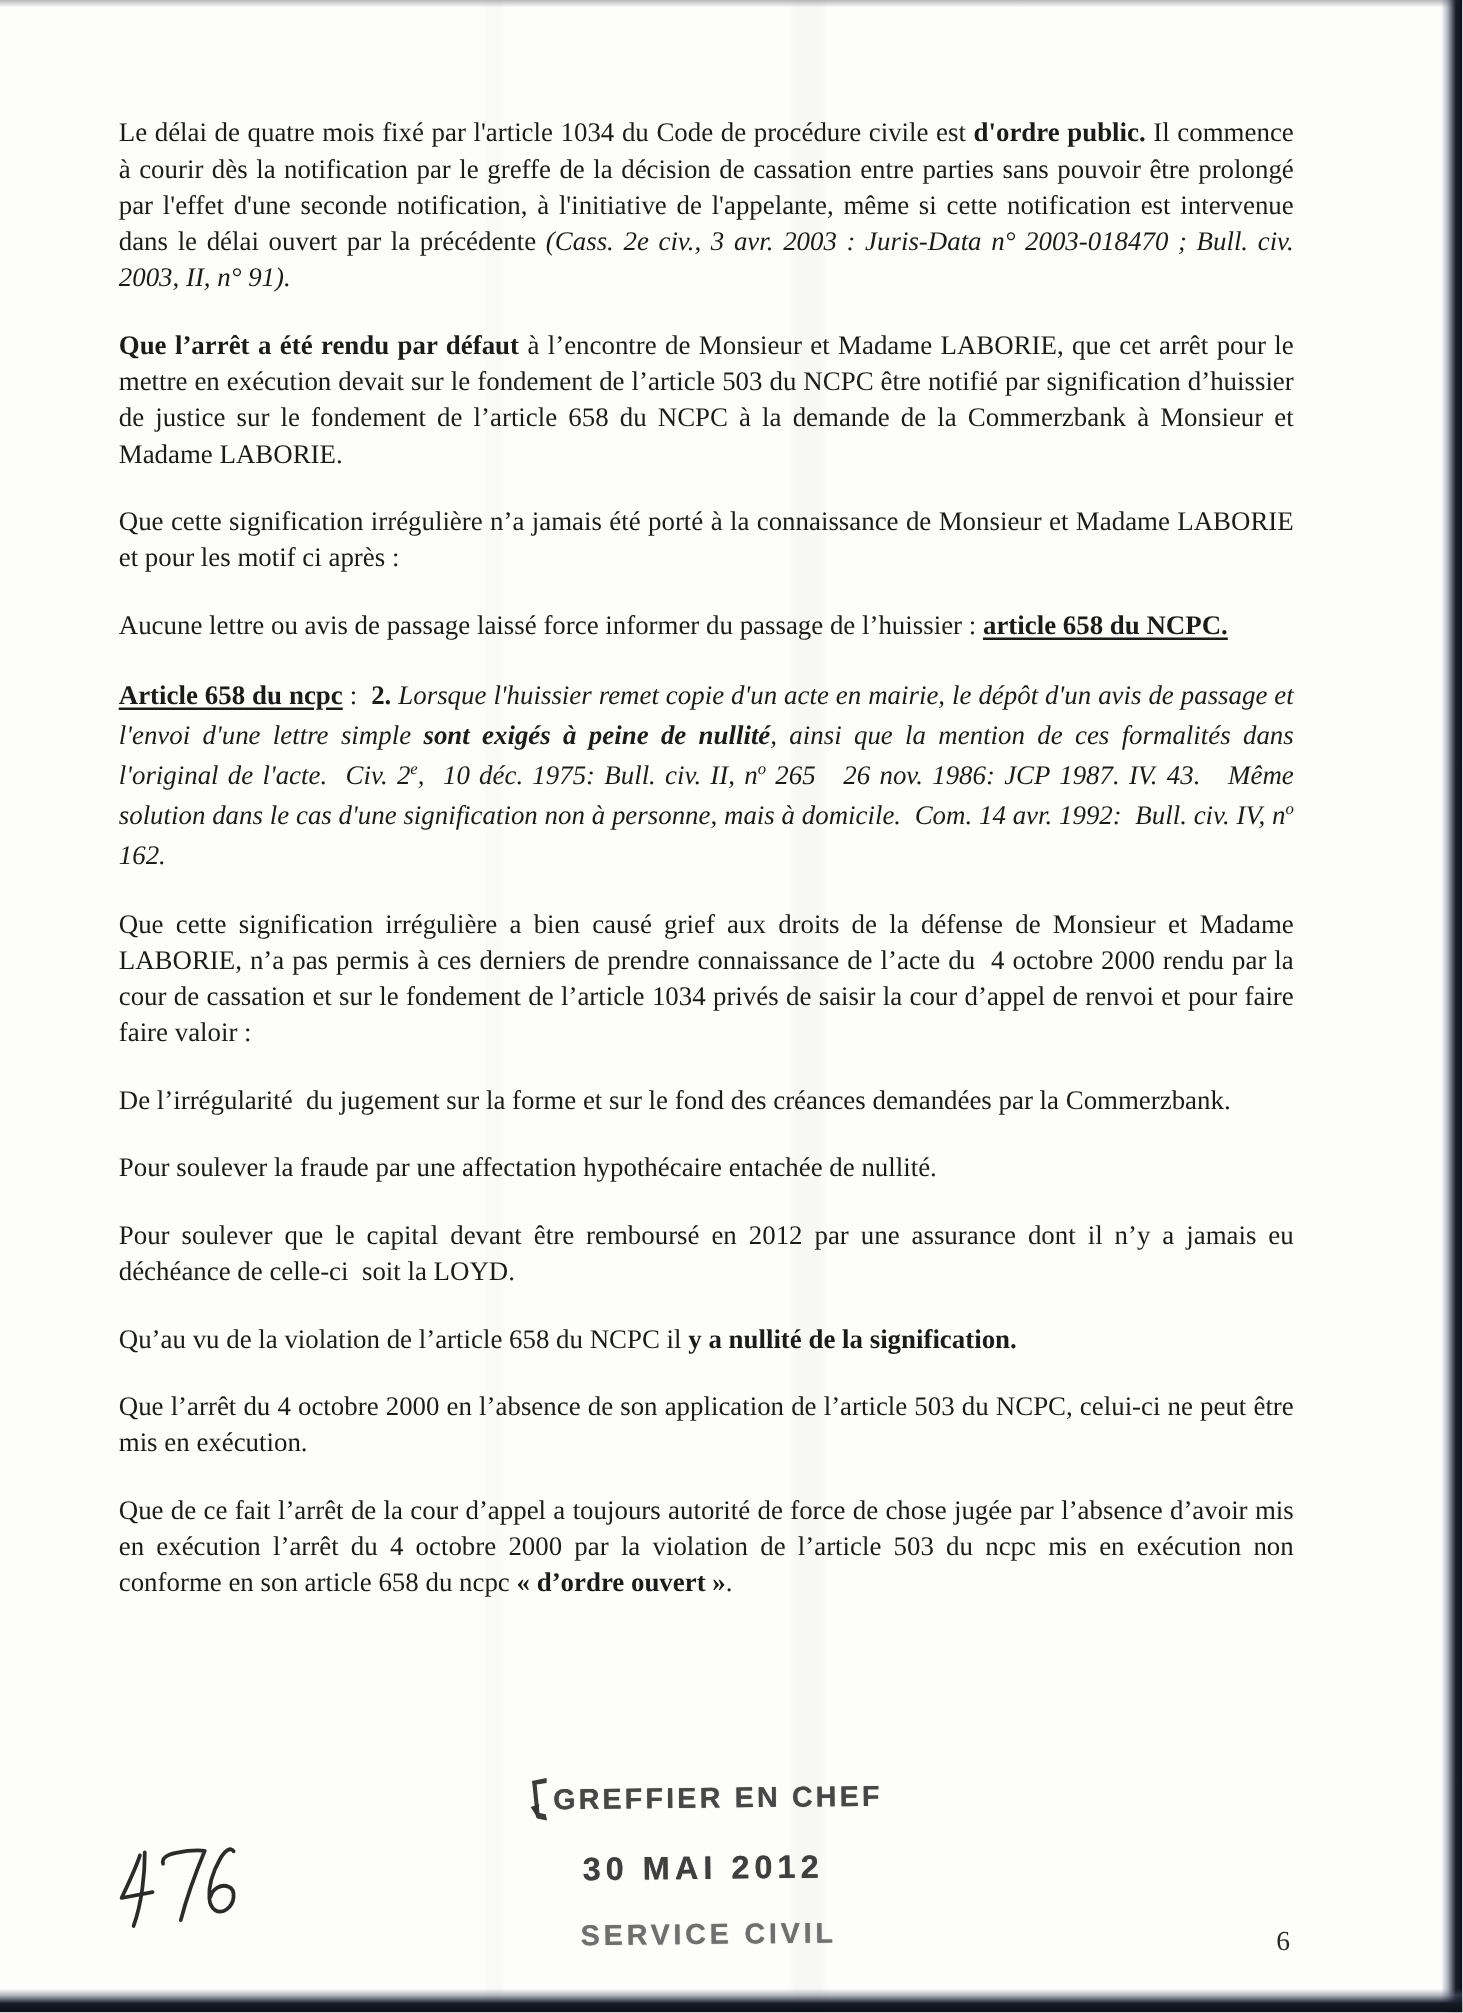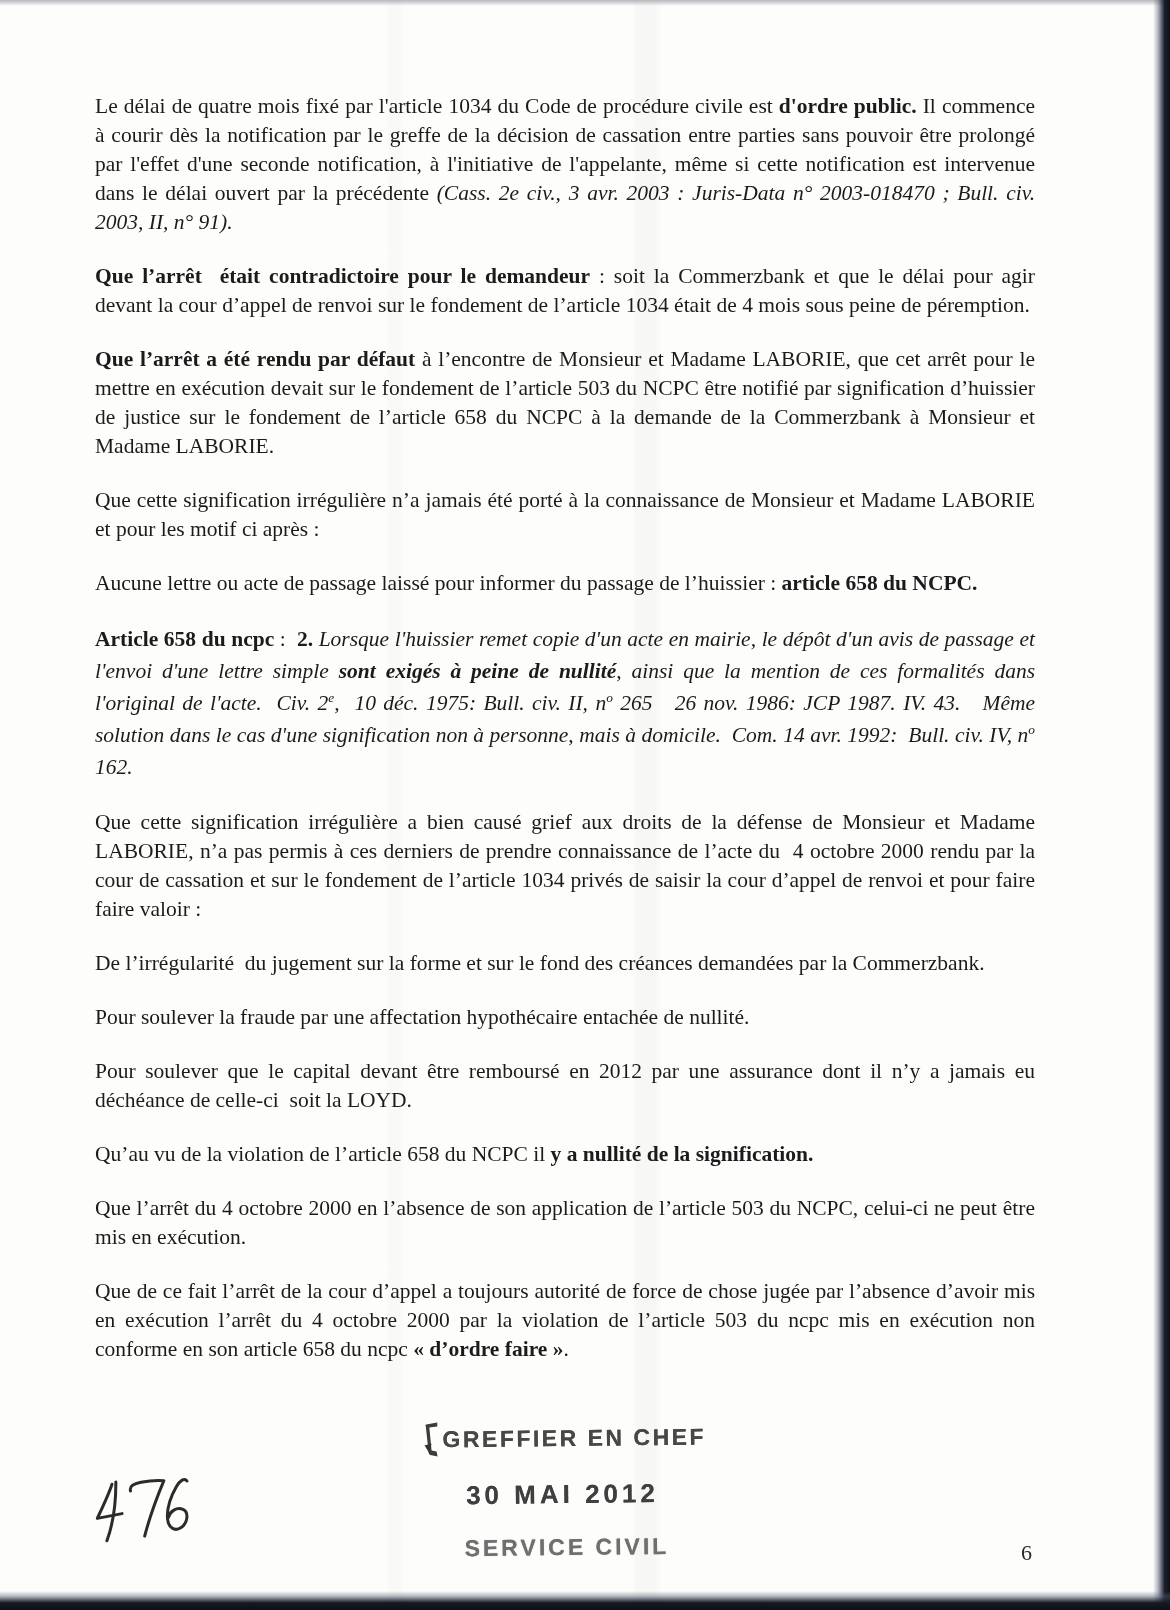--- a/index.html
+++ b/index.html
@@ -30,21 +30,21 @@
     position:absolute;left:95px;top:92px;width:940px;
     font-size:21.5px;line-height:29px;
     text-align:justify;
   }
   .para{margin:0 0 25px 0;}
   .para.article{line-height:32px;}
   .run{white-space:pre-wrap;}
   .run.b{font-weight:bold;}
   .run.i{font-style:italic;}
   .run.bi{font-weight:bold;}
-  .run.bu{font-weight:bold;text-underline-offset:3px;}
+  .run.bu{font-weight:bold;text-decoration:underline;text-underline-offset:3px;}
   .run.biu{font-weight:bold;font-style:italic;text-underline-offset:3px;}
   sup.run{font-size:0.62em;line-height:0;vertical-align:super;}
 
   
   .stamp{
     position:absolute;left:424px;top:1420px;width:300px;
     font-family:"Liberation Sans","DejaVu Sans",sans-serif;
     transform:rotate(-0.6deg);
   }
   .stamp-line1{
@@ -77,32 +77,31 @@
 
 <div class="page">
 
   <div class="edge-top"></div>
   <div class="edge-right"></div>
   <div class="edge-bottom"></div>
 
   <div class="content">
 
   <p class="para"><span class="run">Le délai de quatre mois fixé par l'article 1034 du Code de procédure civile est </span><span class="run bi">d'ordre public.</span><span class="run"> Il commence à courir dès la notification par le greffe de la décision de cassation entre parties sans pouvoir être prolongé par l'effet d'une seconde notification, à l'initiative de l'appelante, même si cette notification est intervenue dans le délai ouvert par la précédente </span><span class="run i">(Cass. 2e civ., 3 avr. 2003 : Juris-Data n° 2003-018470 ; Bull. civ. 2003, II, n° 91).</span></p>
-      <p class="para"><span class="run b">Que l’arrêt&nbsp; était contradictoire pour le demandeur</span><span class="run"> : soit la Commerzbank et que le délai pour agir devant la cour d’appel de renvoi sur le fondement de l’article 1034 était de 4 mois sous peine de péremption.</span></p>
       <p class="para"><span class="run b">Que l’arrêt a été rendu par défaut</span><span class="run"> à l’encontre de Monsieur et Madame LABORIE, que cet arrêt pour le mettre en exécution devait sur le fondement de l’article 503 du NCPC être notifié par signification d’huissier de justice sur le fondement de l’article 658 du NCPC à la demande de la Commerzbank à Monsieur et Madame LABORIE.</span></p>
       <p class="para"><span class="run">Que cette signification irrégulière n’a jamais été porté à la connaissance de Monsieur et Madame LABORIE et pour les motif ci après :</span></p>
-      <p class="para"><span class="run">Aucune lettre ou acte de passage laissé pour informer du passage de l’huissier : </span><span class="run bu">article 658 du NCPC.</span></p>
+      <p class="para"><span class="run">Aucune lettre ou avis de passage laissé force informer du passage de l’huissier : </span><span class="run bu">article 658 du NCPC.</span></p>
       <p class="para article"><span class="run bu">Article 658 du ncpc</span><span class="run"> :&nbsp; </span><span class="run bi">2.</span><span class="run i"> Lorsque l'huissier remet copie d'un acte en mairie, le dépôt d'un avis de passage et l'envoi d'une lettre simple </span><span class="run biu">sont exigés à peine de nullité</span><span class="run i">, ainsi que la mention de ces formalités dans l'original de l'acte.&nbsp; Civ. 2</span><sup class="run i">e</sup><span class="run i">,&nbsp; 10 déc. 1975: Bull. civ. II, n</span><sup class="run i">o</sup><span class="run i"> 265&nbsp;&nbsp; 26 nov. 1986: JCP 1987. IV. 43.&nbsp;&nbsp; Même solution dans le cas d'une signification non à personne, mais à domicile.&nbsp; Com. 14 avr. 1992:&nbsp; Bull. civ. IV, n</span><sup class="run i">o</sup><span class="run i"> 162.</span></p>
       <p class="para"><span class="run">Que cette signification irrégulière a bien causé grief aux droits de la défense de Monsieur et Madame LABORIE, n’a pas permis à ces derniers de prendre connaissance de l’acte du&nbsp; 4 octobre 2000 rendu par la cour de cassation et sur le fondement de l’article 1034 privés de saisir la cour d’appel de renvoi et pour faire faire valoir :</span></p>
       <p class="para"><span class="run">De l’irrégularité&nbsp; du jugement sur la forme et sur le fond des créances demandées par la Commerzbank.</span></p>
       <p class="para"><span class="run">Pour soulever la fraude par une affectation hypothécaire entachée de nullité.</span></p>
       <p class="para"><span class="run">Pour soulever que le capital devant être remboursé en 2012 par une assurance dont il n’y a jamais eu déchéance de celle-ci&nbsp; soit la LOYD.</span></p>
       <p class="para"><span class="run">Qu’au vu de la violation de l’article 658 du NCPC il </span><span class="run bi">y a nullité de la signification.</span></p>
       <p class="para"><span class="run">Que l’arrêt du 4 octobre 2000 en l’absence de son application de l’article 503 du NCPC, celui-ci ne peut être mis en exécution.</span></p>
-      <p class="para"><span class="run">Que de ce fait l’arrêt de la cour d’appel a toujours autorité de force de chose jugée par l’absence d’avoir mis en exécution l’arrêt du 4 octobre 2000 par la violation de l’article 503 du ncpc mis en exécution non conforme en son article 658 du ncpc </span><span class="run bi">« d’ordre faire »</span><span class="run">.</span></p>
+      <p class="para"><span class="run">Que de ce fait l’arrêt de la cour d’appel a toujours autorité de force de chose jugée par l’absence d’avoir mis en exécution l’arrêt du 4 octobre 2000 par la violation de l’article 503 du ncpc mis en exécution non conforme en son article 658 du ncpc </span><span class="run bi">« d’ordre ouvert »</span><span class="run">.</span></p>
     </div>
 
   <div class="stamp">
     <div class="stamp-line1">
       <svg class="stamp-bracket" width="16" height="36" viewBox="0 0 16 36" aria-hidden="true">
         <path d="M14,1 L3,3 C2,3 2,4 2.5,5 L5,31 C5.2,32.5 6,33.5 8,33.8 L14,35 L13,30 L8,29 L6,6 L14,5 Z" fill="#3c3c3c"></path>
         <path d="M1,24 L8,22 L6,32 Z" fill="#333"></path>
       </svg>
       <span>GREFFIER EN CHEF</span>
     </div>

